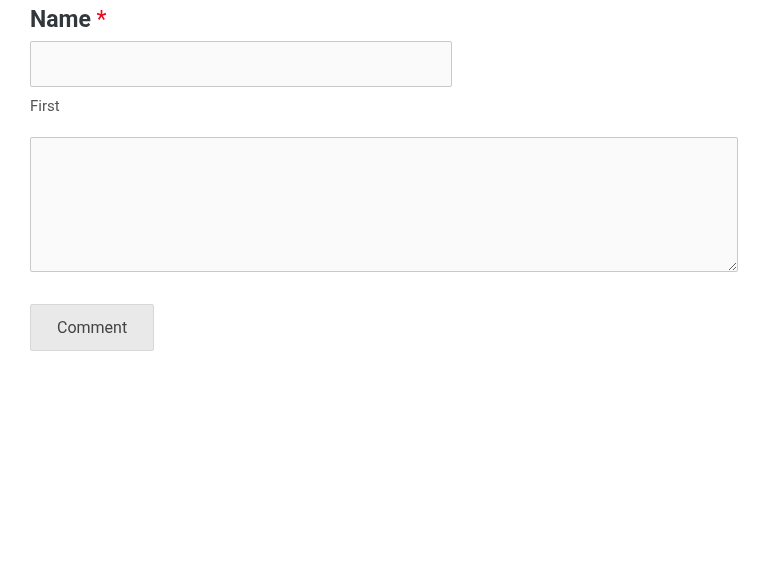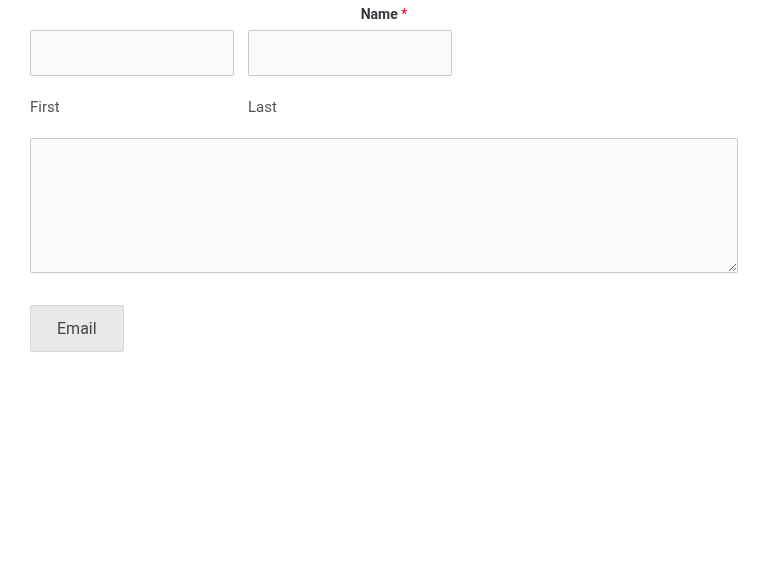--- a/index.html
+++ b/index.html
@@ -13,42 +13,41 @@
       padding: 0 30px;
       padding-top: 6px;
       width: 768px;
     }
     .form-group {
       margin-bottom: 22px;
     }
     .field-label {
       display: block;
       font-weight: 700;
-      font-size: 14px;
+      font-size: 23px;
       color: #32373c;
       margin-bottom: 8px;
-      text-align: center;
     }
     .required {
       color: #e8071e;
       font-weight: 400;
     }
     .name-row {
       display: flex;
       gap: 14px;
       width: 422px;
     }
     .name-col {
       flex: 1;
     }
     .sublabel {
       display: block;
       font-size: 15px;
       color: #555;
-      margin-top: 22px;
+      margin-top: 10px;
       font-weight: 400;
     }
     input[type="text"],
     input[type="email"],
     textarea {
       width: 100%;
       border: 1px solid #c9c9c9;
       background: #fafafa;
       border-radius: 2px;
       padding: 13px 10px;
@@ -85,27 +84,23 @@
   <div class="form-group">
     <label class="field-label">
       <span>Name</span>
       <span class="required">*</span>
     </label>
     <div class="name-row">
       <div class="name-col">
         <input type="text" value="" style="">
         <span class="sublabel">First</span>
       </div>
-      <div class="name-col">
-        <input type="text" value="" style="">
-        <span class="sublabel">Last</span>
-      </div>
     </div>
   </div>
 
 
   <div class="form-group">
     <textarea style=""></textarea>
   </div>
 
-  <button type="submit" class="submit-button">Email</button>
+  <button type="submit" class="submit-button">Comment</button>
 
 </form>
 
 </body></html>

